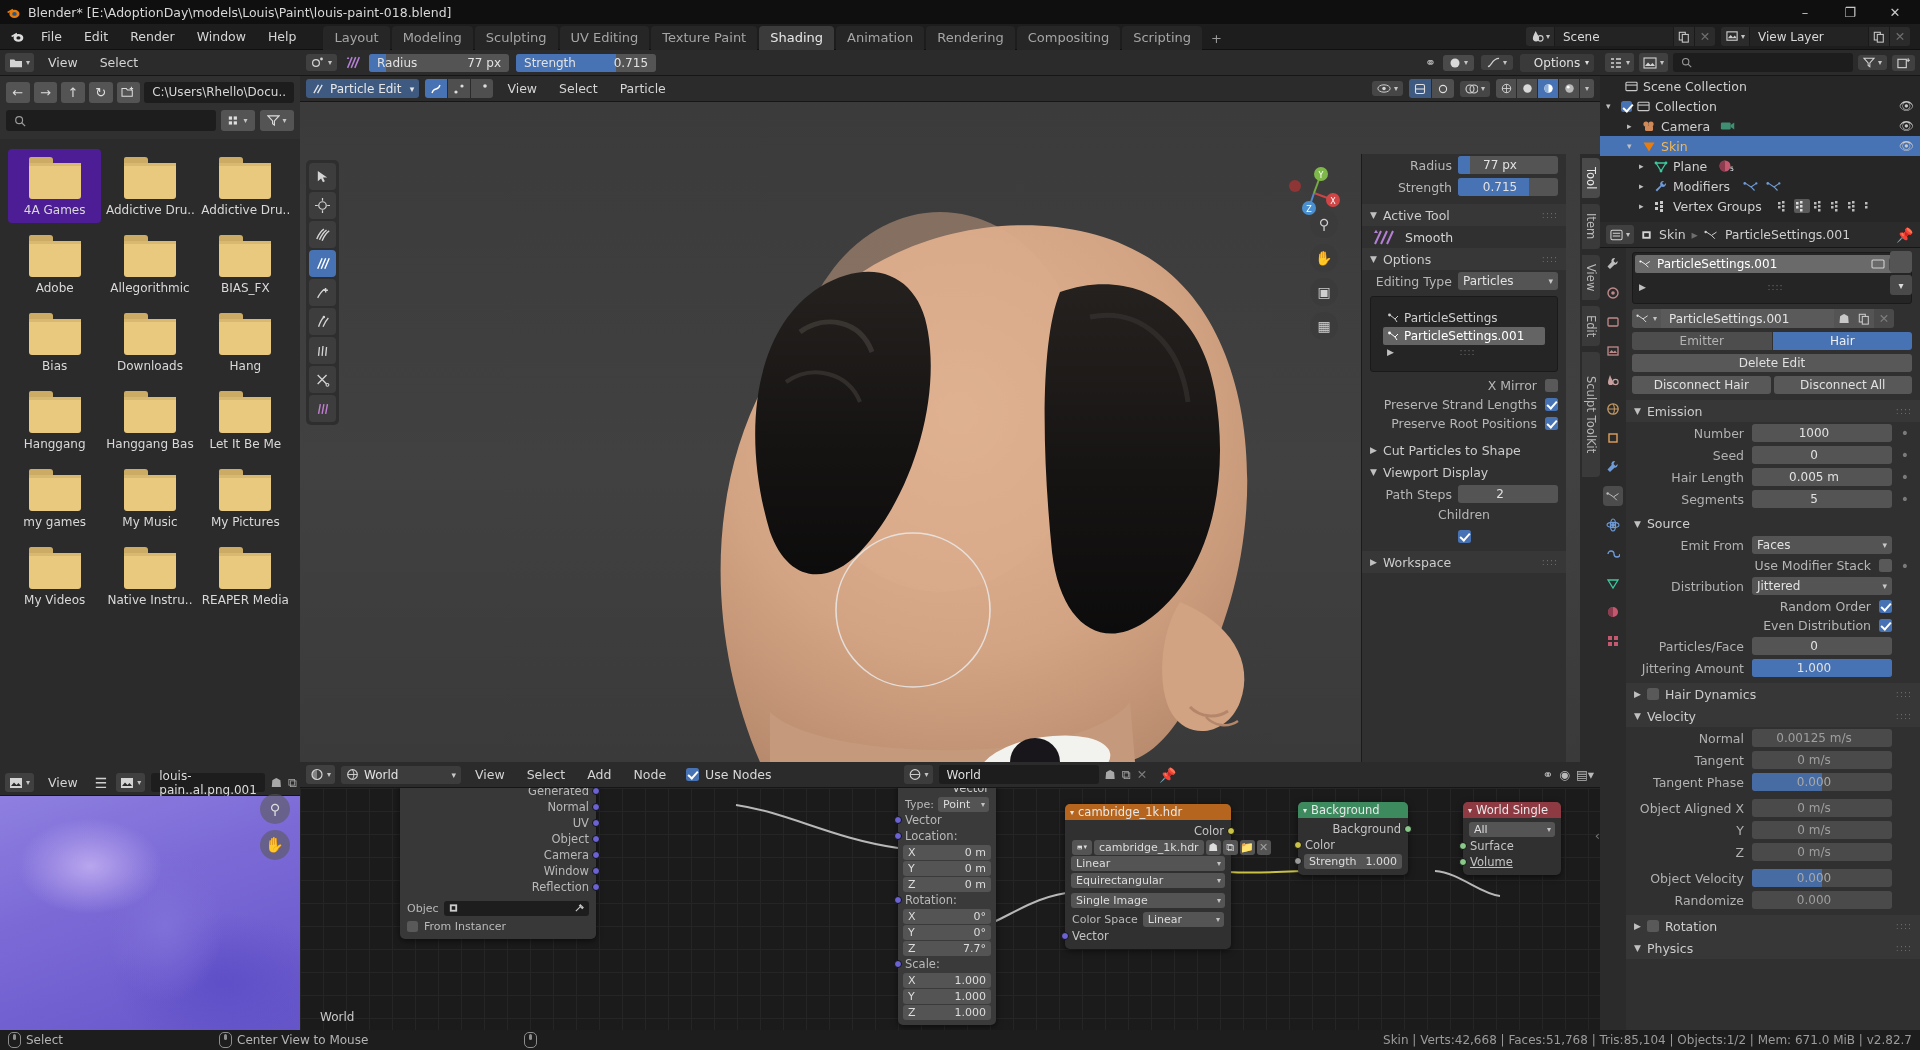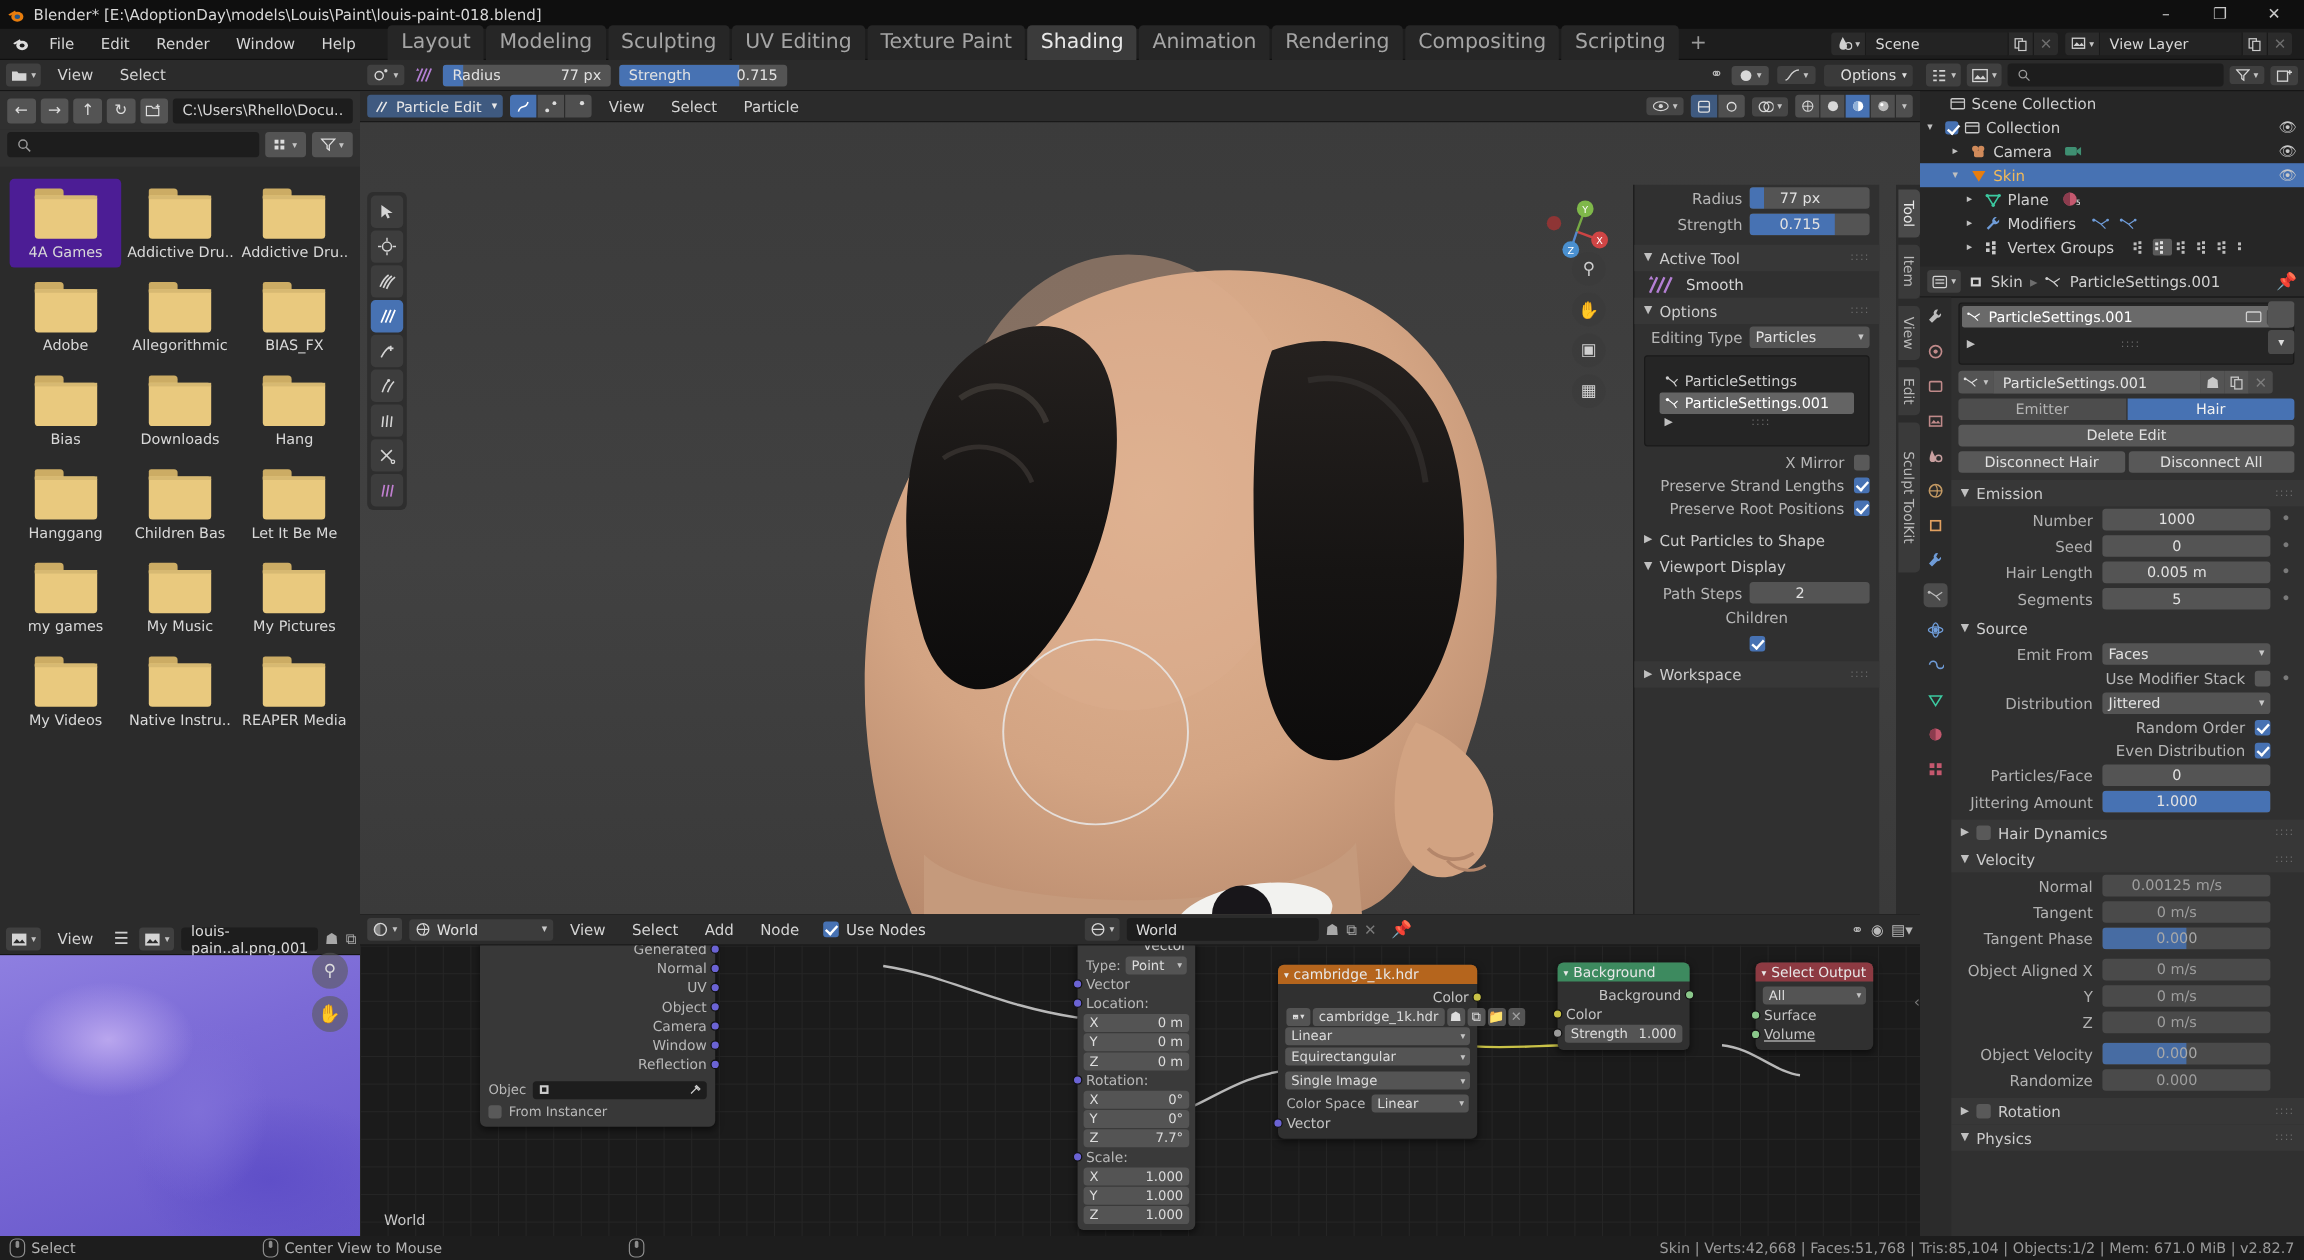--- a/index.html
+++ b/index.html
@@ -24,21 +24,21 @@
   
   .topbar{
     height:26px; background:#1d1d1d; display:flex; align-items:center;
     padding:0 4px; gap:0px; border-bottom:1px solid #101010;
   }
   .tb-logo{ width:26px;height:22px;display:flex;align-items:center;justify-content:center; }
   .menu{ display:flex; align-items:center; gap:0; }
   .menu-item{ padding:3px 11px; border-radius:3px; color:#d6d6d6; font-size:12.5px; }
   .ws-tabs{ display:flex; align-items:flex-end; margin-left:16px; height:26px; }
   .ws-tab{
-    padding:4px 11px 5px; font-size:17px; color:#a5a5a5;
+    padding:4px 11px 5px; font-size:13px; color:#a5a5a5;
     background:#262626; margin-right:2px; border-radius:4px 4px 0 0;
   }
   .ws-tab.active{ background:#3b3b3b; color:#e8e8e8; }
   .ws-tab.plus{ background:transparent; color:#9a9a9a; padding:4px 7px; }
   .topbar .grow{ flex:1; }
   .id-block{ display:flex; align-items:center; height:19px; margin-right:6px; }
   .id-icon{
     background:#2b2b2b; height:19px; display:flex;align-items:center; gap:2px;
     padding:0 4px 0 5px; border-radius:3px 0 0 3px; border-right:1px solid #1a1a1a;
   }
@@ -400,21 +400,21 @@
             <span class="tab"></span>
             <span class="body"></span>
           </span>
           <span class="fb-name">Hanggang</span>
         </div>
       <div class="fb-item">
           <span class="folder">
             <span class="tab"></span>
             <span class="body"></span>
           </span>
-          <span class="fb-name">Children Bas</span>
+          <span class="fb-name">Hanggang Bas</span>
         </div>
       <div class="fb-item">
           <span class="folder">
             <span class="tab"></span>
             <span class="body"></span>
           </span>
           <span class="fb-name">Let It Be Me</span>
         </div>
       <div class="fb-item">
           <span class="folder">
@@ -1637,21 +1637,21 @@
                 <span>Strength</span>
                 <span>1.000</span>
               </span>
           </div>
         </div>
       </div>
 
       <div class="node" style="left:1163px;top:14px;width:98px;">
         <div class="nh" style="background:#8d3a42;">
           <span style="font-size:8px;">▾</span>
-          <span>Select Output</span>
+          <span>World Single</span>
         </div>
         <div class="nb">
           <div class="srow" style="padding:1px 6px;height:17px;">
               <span class="nfld dd" style="flex:1;">
                 <span>All</span>
               </span>
             </div>
           <div class="srow">
             <span class="sock" style="left:-4px;top:4px;background:#8ac78a;"></span>
             <span style="color:#c4c4c4;">Surface</span>

